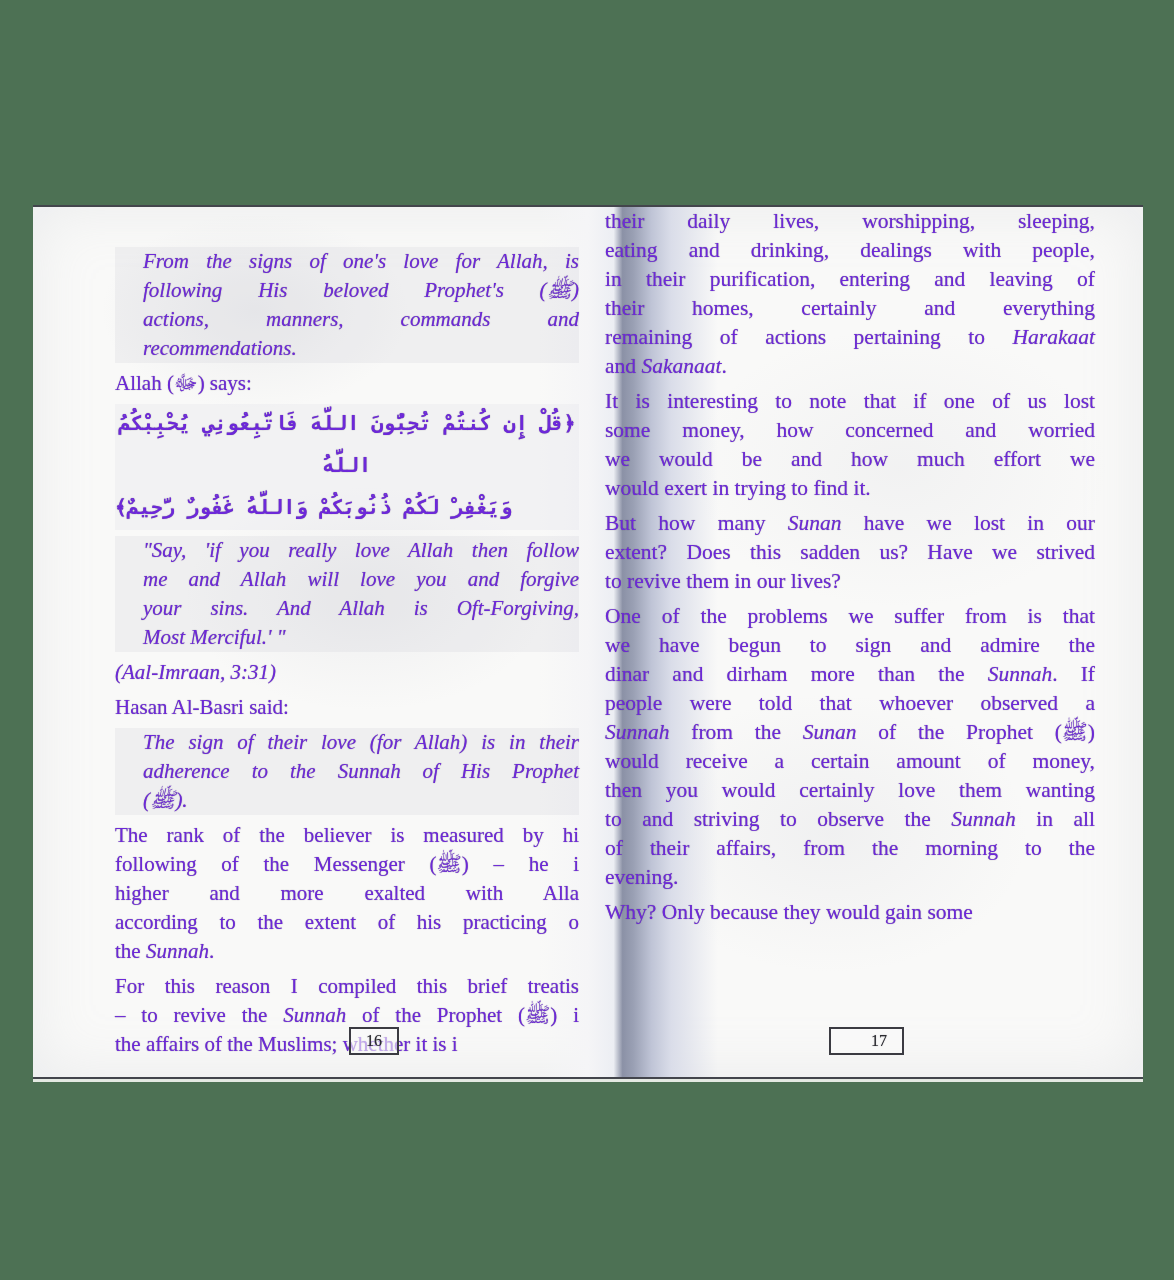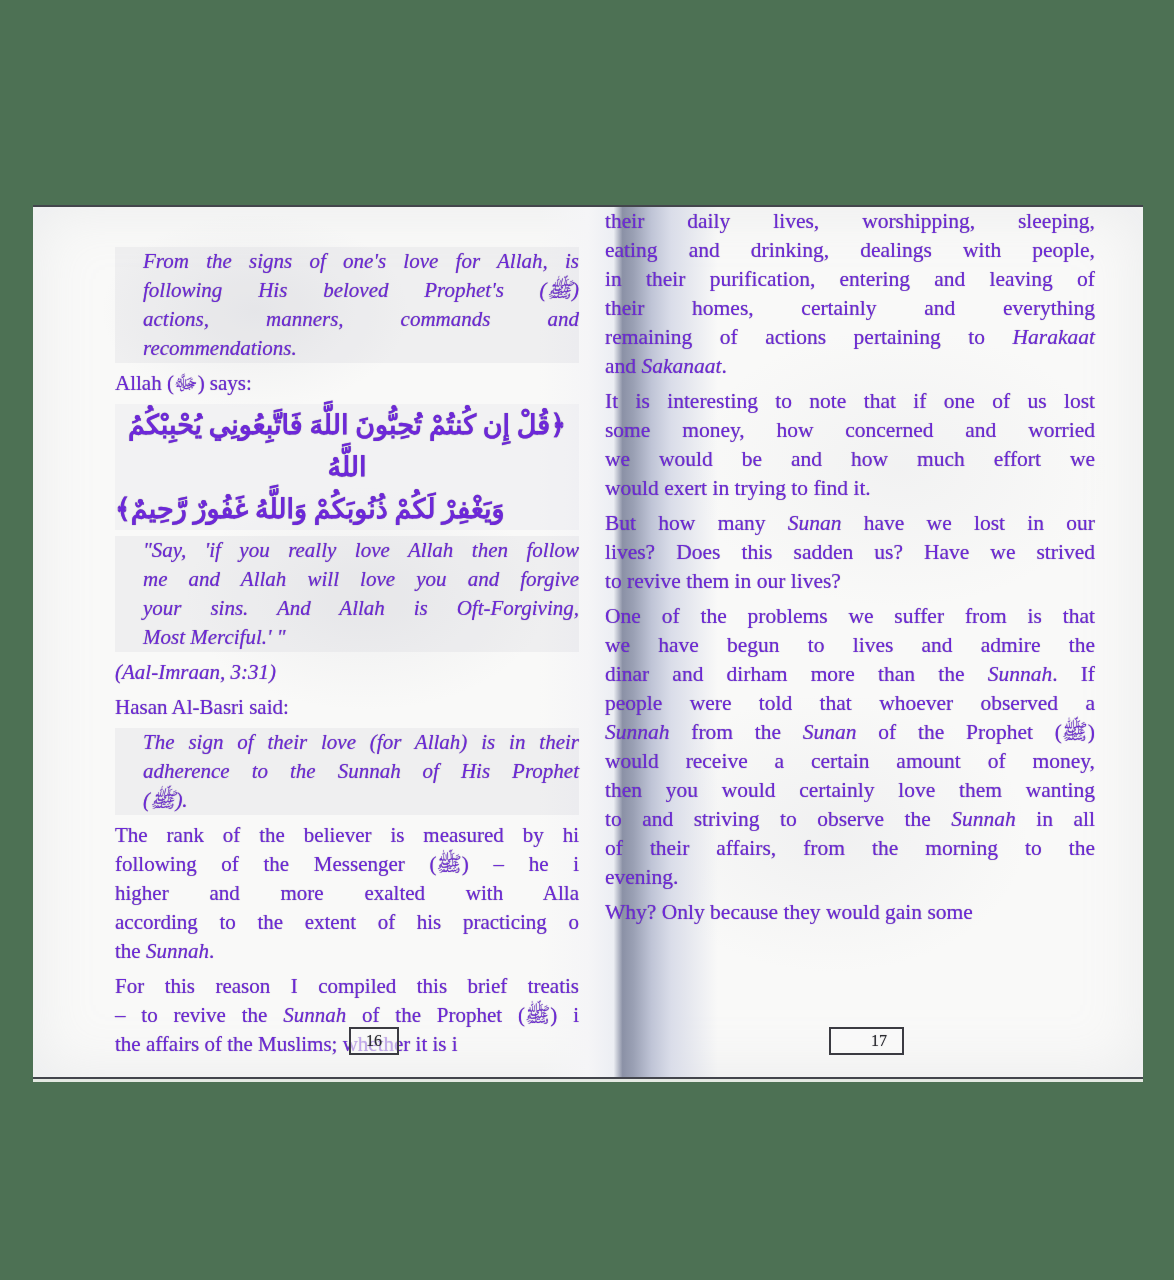--- a/index.html
+++ b/index.html
@@ -45,22 +45,22 @@
     text-shadow:0 0 1px rgba(36,36,44,0.55);
   }
   .left-col  { left:82px;  width:464px; padding-top:40px; font-size:21px;   line-height:29px; }
   .right-col { left:572px; width:490px; font-size:21.5px; line-height:29px; }
   .block { margin-top:6px; }
   .col .block:first-child { margin-top:0; }
   .line { text-align:justify; text-align-last:justify; }
   .block .line:last-child { text-align-last:left; }
   .block-quote { padding-left:28px; font-style:italic; background:rgba(198,200,212,0.20); }
   .block-arabic {
-    direction:rtl; font-family:Liberation Serif, serif;
-    font-size:27px; line-height:42px; font-weight:bold;
+    direction:rtl; font-family:Liberation Mono, monospace;
+    font-size:20px; line-height:42px; font-weight:bold;
     background:rgba(198,200,212,0.12);
   }
   .block-arabic .line { text-align:center; text-align-last:center; }
   .block-reference .line { text-align:left; text-align-last:right;font-style:italic; }
   .pagenum-box {
     position:absolute; bottom:22px;
     border:2px solid #3b3b42; padding:0 15px;
     font-size:16px; line-height:24px; color:#2a2a30;
     text-shadow:0 0 1px rgba(36,36,44,0.5);
     background:rgba(250,250,250,0.6);
@@ -128,26 +128,26 @@
         <div class="line">and <i>Sakanaat</i>.</div>
       </div>
       <div class="block block-para">
         <div class="line">It is interesting to note that if one of us lost</div>
         <div class="line">some money, how concerned and worried</div>
         <div class="line">we would be and how much effort we</div>
         <div class="line">would exert in trying to find it.</div>
       </div>
       <div class="block block-para">
         <div class="line">But how many <i>Sunan</i> have we lost in our</div>
-        <div class="line">lives? Does this sadden us? Have we strived</div>
+        <div class="line">extent? Does this sadden us? Have we strived</div>
         <div class="line">to revive them in our lives?</div>
       </div>
       <div class="block block-para">
         <div class="line">One of the problems we suffer from is that</div>
-        <div class="line">we have begun to lives and admire the</div>
+        <div class="line">we have begun to sign and admire the</div>
         <div class="line">dinar and dirham more than the <i>Sunnah</i>. If</div>
         <div class="line">people were told that whoever observed a</div>
         <div class="line"><i>Sunnah</i> from the <i>Sunan</i> of the Prophet (ﷺ)</div>
         <div class="line">would receive a certain amount of money,</div>
         <div class="line">then you would certainly love them wanting</div>
         <div class="line">to and striving to observe the <i>Sunnah</i> in all</div>
         <div class="line">of their affairs, from the morning to the</div>
         <div class="line">evening.</div>
       </div>
       <div class="block block-para">

